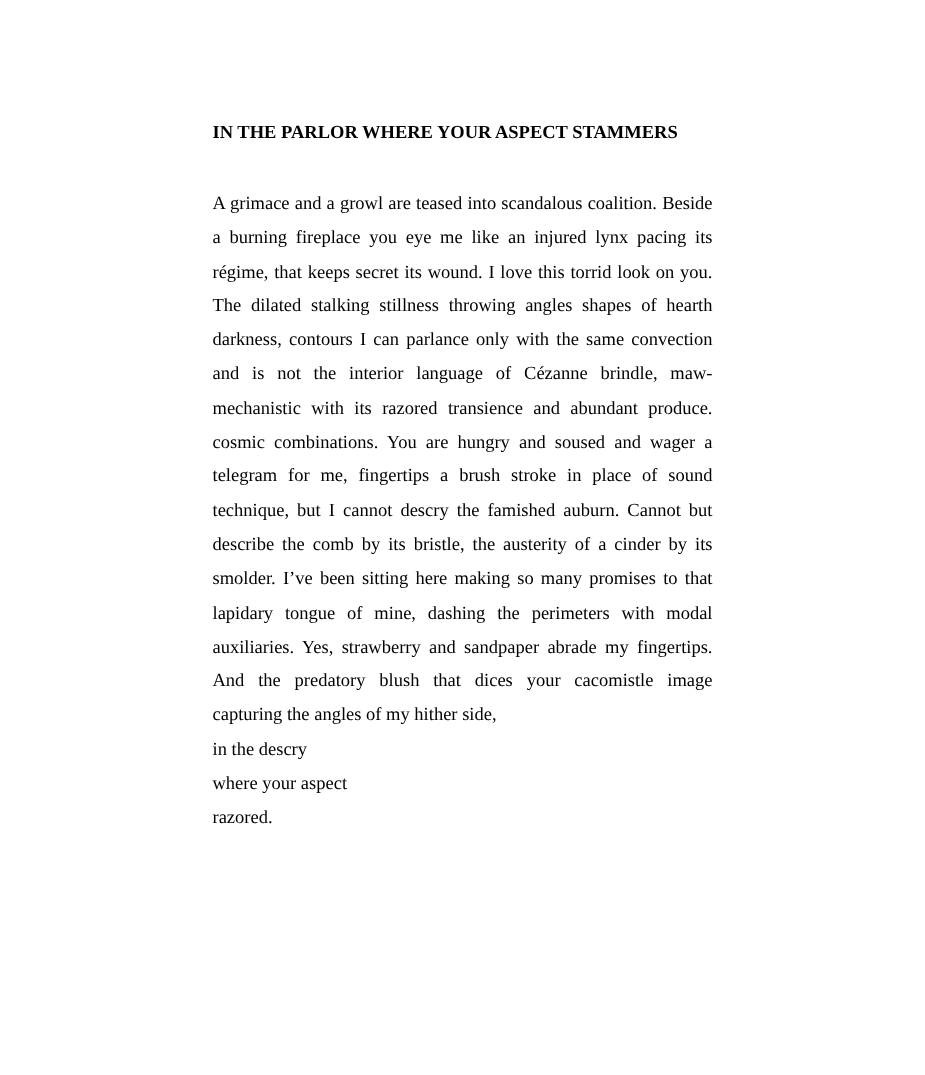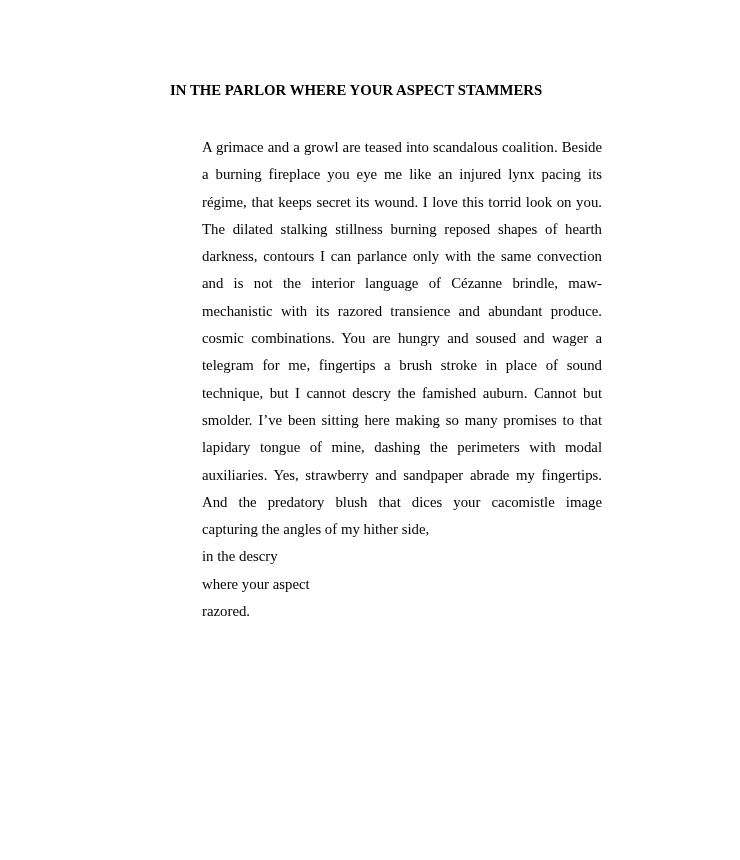--- a/index.html
+++ b/index.html
@@ -17,29 +17,29 @@
     position: absolute;
     left: 170px;
     top: 82px;
     width: 400px;
   }
   .poem-title {
     font-weight: bold;
     font-size: 14.8px;
     line-height: 17px;
     white-space: nowrap;
+    margin-top: 16px;
   }
   .poem-body {
     margin-top: 35px;
     font-size: 14.8px;
   }
   .line {
     line-height: 27.3px;
     width: 100%;
-    margin-left: 32px;
   }
   .line.justified {
     text-align: justify;
     text-align-last: justify;
     -moz-text-align-last: justify;
     text-justify: inter-word;
   }
   .line.plain {
     text-align: right;
     text-align-last: left;
@@ -48,27 +48,28 @@
 </head>
 <body>
 
 <div class="page">
   <div class="content">
     <h1 class="poem-title">IN THE PARLOR WHERE YOUR ASPECT STAMMERS</h1>
     <div class="poem-body">
         <div class="line justified">A grimace and a growl are teased into scandalous coalition. Beside</div>
         <div class="line justified">a burning fireplace you eye me like an injured lynx pacing its</div>
         <div class="line justified">régime, that keeps secret its wound. I love this torrid look on you.</div>
-        <div class="line justified">The dilated stalking stillness burning reposed shapes of hearth</div>
+        <div class="line justified">The dilated stalking stillness throwing angles shapes of hearth</div>
         <div class="line justified">darkness, contours I can parlance only with the same convection</div>
         <div class="line justified">and is not the interior language of Cézanne brindle, maw-</div>
         <div class="line justified">mechanistic with its razored transience and abundant produce.</div>
         <div class="line justified">cosmic combinations. You are hungry and soused and wager a</div>
         <div class="line justified">telegram for me, fingertips a brush stroke in place of sound</div>
         <div class="line justified">technique, but I cannot descry the famished auburn. Cannot but</div>
+        <div class="line justified">describe the comb by its bristle, the austerity of a cinder by its</div>
         <div class="line justified">smolder. I’ve been sitting here making so many promises to that</div>
         <div class="line justified">lapidary tongue of mine, dashing the perimeters with modal</div>
         <div class="line justified">auxiliaries. Yes, strawberry and sandpaper abrade my fingertips.</div>
         <div class="line justified">And the predatory blush that dices your cacomistle image</div>
         <div class="line plain">capturing the angles of my hither side,</div>
         <div class="line plain">in the descry</div>
         <div class="line plain">where your aspect</div>
         <div class="line plain">razored.</div>
       </div>
   </div>

